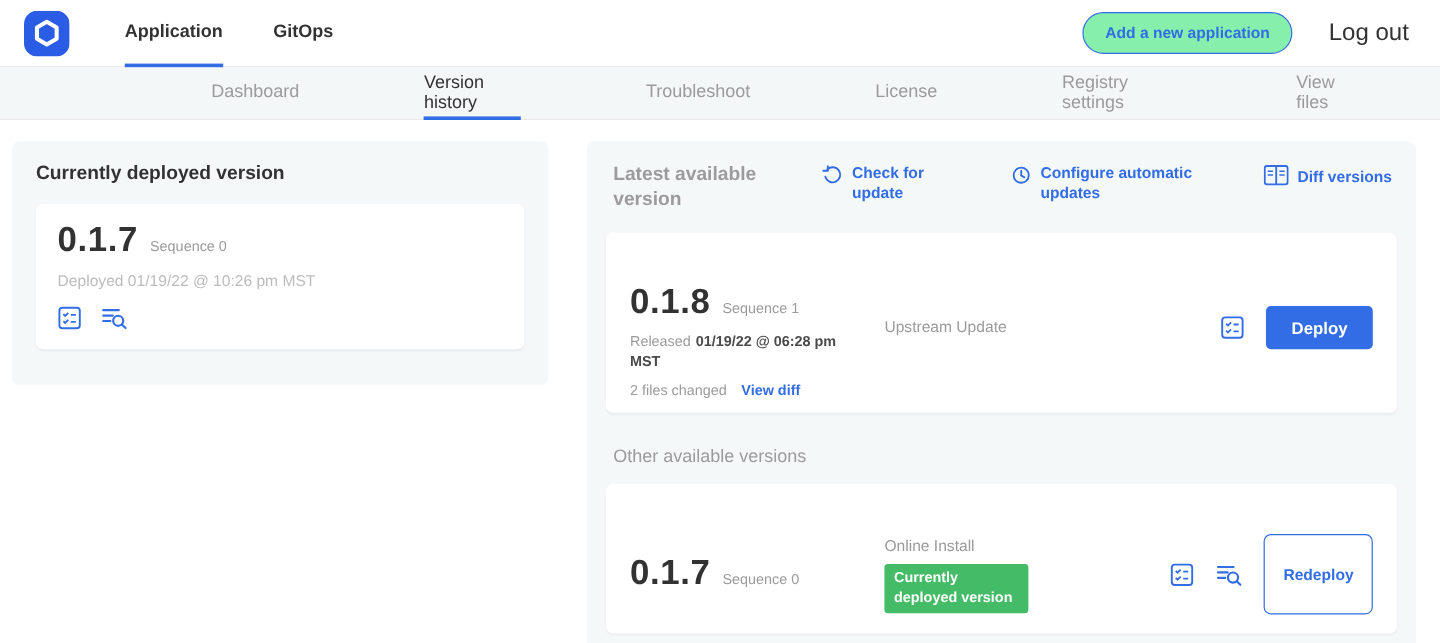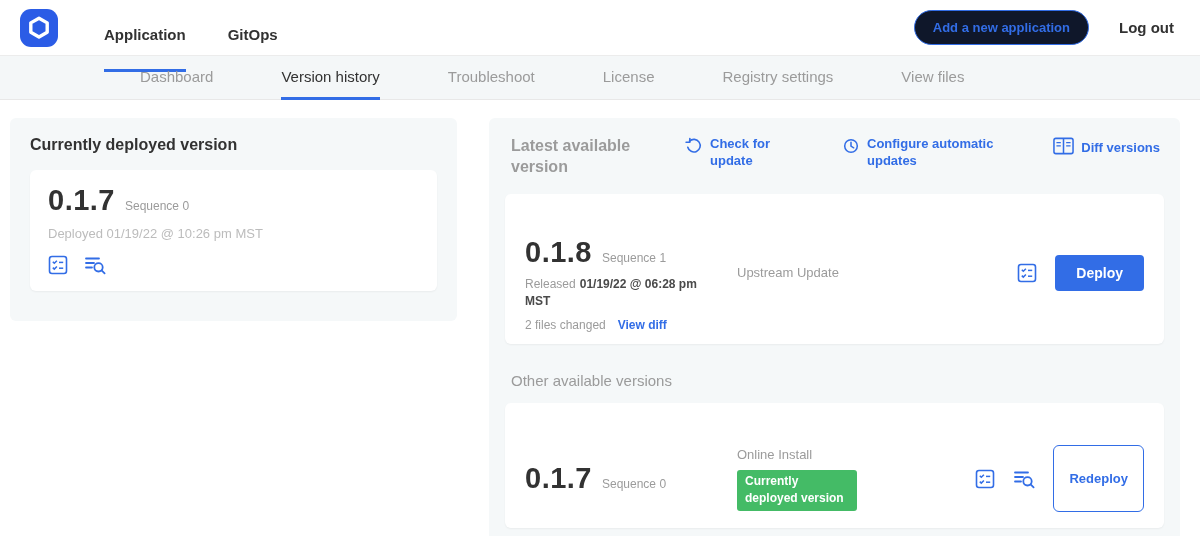--- a/index.html
+++ b/index.html
@@ -9,29 +9,29 @@
     width:1200px; height:536px; overflow:hidden;
     background:#ffffff; color:var(--dark);
     font-family:"Liberation Sans", sans-serif;
   }
   [data-interactable="true"] { cursor:pointer; }
 
   
   .topnav { height:56px; display:flex; align-items:center; padding:0 26px 0 20px; border-bottom:1px solid #ececec; background:#fff; }
   .logo { width:38px; height:38px; margin-right:46px; display:flex; align-items:center; justify-content:center; }
   .top-tabs { display:flex; height:56px; }
-  .top-tab { height:72px; display:flex; align-items:center; margin-right:42px; font-size:15px; font-weight:700; color:var(--dark); border-bottom:3px solid transparent; }
+  .top-tab { height:56px; display:flex; align-items:center; margin-right:42px; font-size:15px; font-weight:700; color:var(--dark); border-bottom:3px solid transparent; }
   .top-tab.active { border-bottom-color:var(--accent); }
   .topnav-right { margin-left:auto; display:flex; align-items:center; gap:30px; }
-  .add-app-btn { background:#0f172a; border:1px solid var(--accent); color:var(--accent); font-weight:700; font-size:13px; padding:9px 18px; border-radius:18px; font-family:inherit; }
-  .logout { font-size:15px; color:var(--dark);font-weight:bold; }
+  .add-app-btn { background:#86efac; border:1px solid var(--accent); color:var(--accent); font-weight:700; font-size:13px; padding:9px 18px; border-radius:18px; font-family:inherit; }
+  .logout { font-size:20px; color:var(--dark); }
 
   
   .subnav { height:44px; background:#f4f7f8; border-bottom:1px solid #e8e8e8; display:flex; padding-left:140px; }
-  .subnav-item { height:44px; display:flex; align-items:center; margin-right:68px; font-size:15px; color:var(--gray-text); border-bottom:3px solid transparent; }
+  .subnav-item { height:44px; display:flex; align-items:center; margin-right:68px; font-size:15px; color:var(--gray-text); border-bottom:3px solid transparent;margin-left:36px; }
   .subnav-item.active { color:var(--dark); border-bottom-color:var(--accent); }
 
   
   .content { display:flex; align-items:flex-start; gap:32px; padding:18px 20px 0 10px; }
   .panel { background:var(--panel); border-radius:6px; }
   .panel-left { width:447px; padding:18px 20px 30px; }
   .panel-right { flex:1; padding:16px 16px 22px; }
   .panel-title { margin:0; font-size:16px; font-weight:700; color:var(--dark); }
 
   .card { background:#fff; border-radius:6px; box-shadow:0 1px 2px rgba(0,0,0,.05); }

